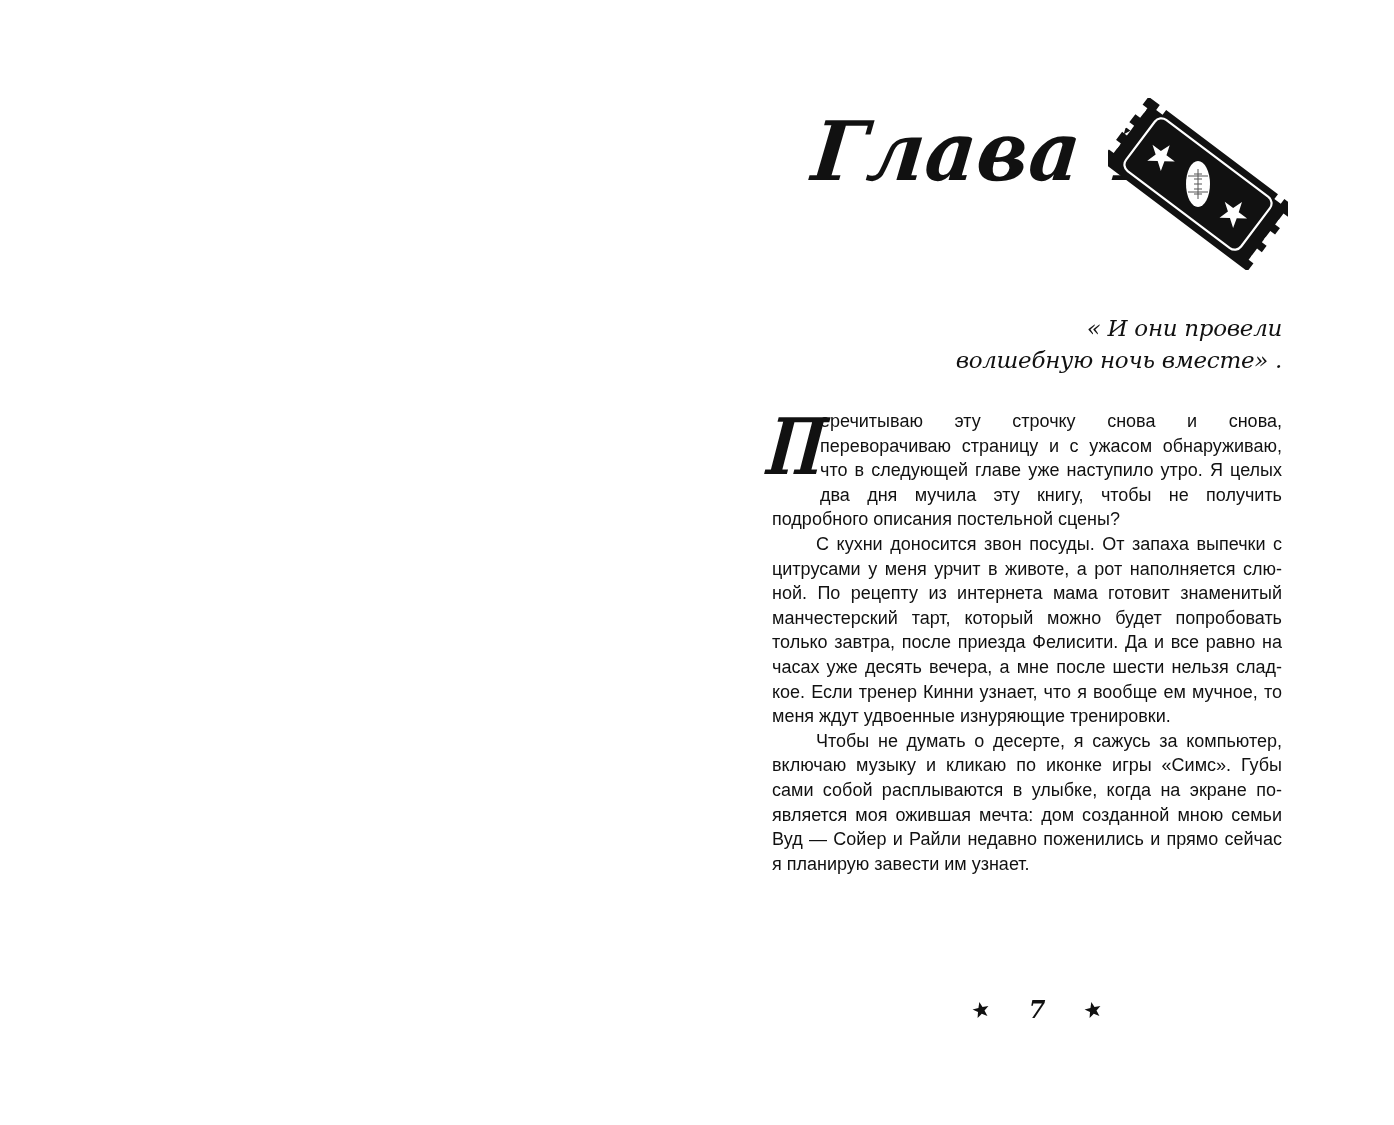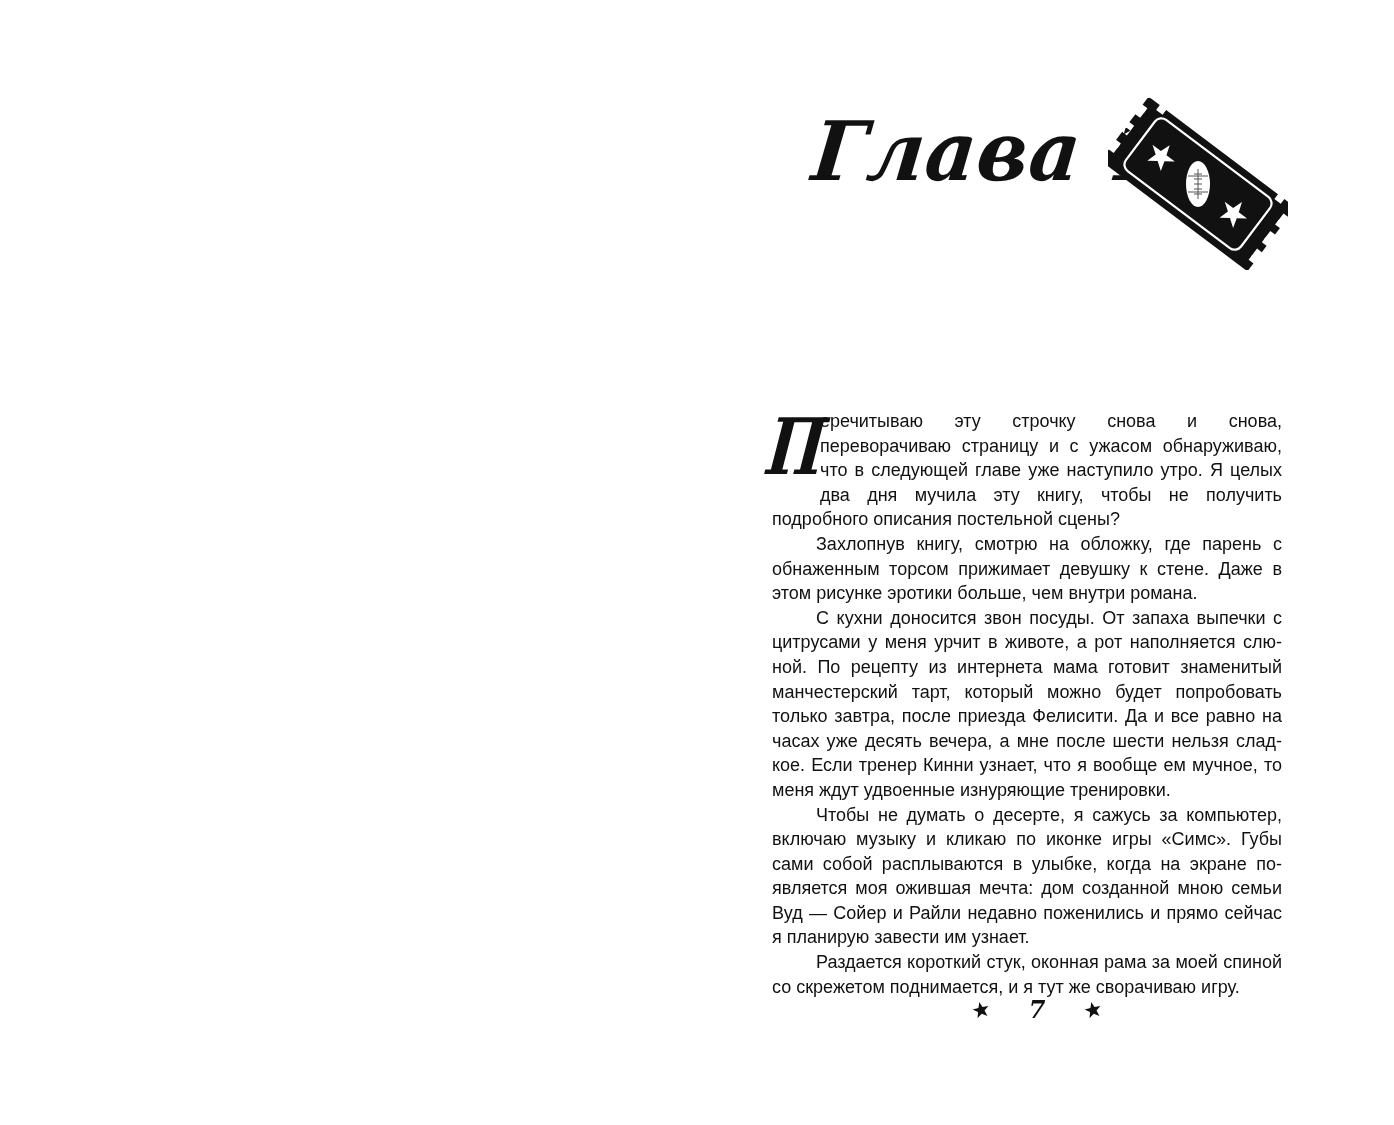--- a/index.html
+++ b/index.html
@@ -173,27 +173,29 @@
         <line x1="-4" y1="-5" x2="4" y2="-5"></line>
         <line x1="-4" y1="0" x2="4" y2="0"></line>
         <line x1="-4" y1="5" x2="4" y2="5"></line>
         <line x1="-4" y1="10" x2="4" y2="10"></line>
         <line x1="-10" y1="-8" x2="10" y2="-8"></line>
         <line x1="-10" y1="8" x2="10" y2="8"></line>
       </g>
     </g>
   </svg>
 
+  <div class="epigraph">
+    <span>« И они провели</span>
+    <span>волшебную ночь вместе» .</span>
+  </div>
 
   <div class="body-text">
     <p class="first"><span class="dropcap">П</span><span>еречитываю эту строчку снова и снова, переворачиваю страницу и с ужасом обнаруживаю, что в следующей гла­ве уже наступило утро. Я целых два дня мучила эту книгу, чтобы не получить подробного описания постельной сцены?</span></p>
-    <p>Захлопнув книгу, смотрю на обложку, где парень с обнаженным торсом прижимает девушку к стене. Даже в этом рисунке эротики больше, чем внутри романа.</p>
     <p>С кухни доносится звон посуды. От запаха выпечки с цитрусами у меня урчит в животе, а рот наполняется слю­ной. По рецепту из интернета мама готовит знаменитый манчестерский тарт, который можно будет попробовать только завтра, после приезда Фелисити. Да и все равно на часах уже десять вечера, а мне после шести нельзя слад­кое. Если тренер Кинни узнает, что я вообще ем мучное, то меня ждут удвоенные изнуряющие тренировки.</p>
     <p>Чтобы не думать о десерте, я сажусь за компьютер, включаю музыку и кликаю по иконке игры «Симс». Губы сами собой расплываются в улыбке, когда на экране по­является моя ожившая мечта: дом созданной мною семьи Вуд — Сойер и Райли недавно поженились и прямо сейчас я планирую завести им узнает.</p>
-    <p>Раздается короткий стук, оконная рама за моей спи­ной со скрежетом поднимается, и я тут же сворачиваю игру.</p>
   </div>
 
   <div class="folio">
     <svg class="star" viewBox="0 0 20 20">
       <polygon fill="#111111" transform="rotate(-12 10 10)" points="10,1 12.3,7.2 19,7.4 13.7,11.4 15.6,18 10,14.2 4.4,18 6.3,11.4 1,7.4 7.7,7.2"></polygon>
     </svg>
     <span class="page-number">7</span>
     <svg class="star" viewBox="0 0 20 20">
       <polygon fill="#111111" transform="rotate(-12 10 10)" points="10,1 12.3,7.2 19,7.4 13.7,11.4 15.6,18 10,14.2 4.4,18 6.3,11.4 1,7.4 7.7,7.2"></polygon>
     </svg>

